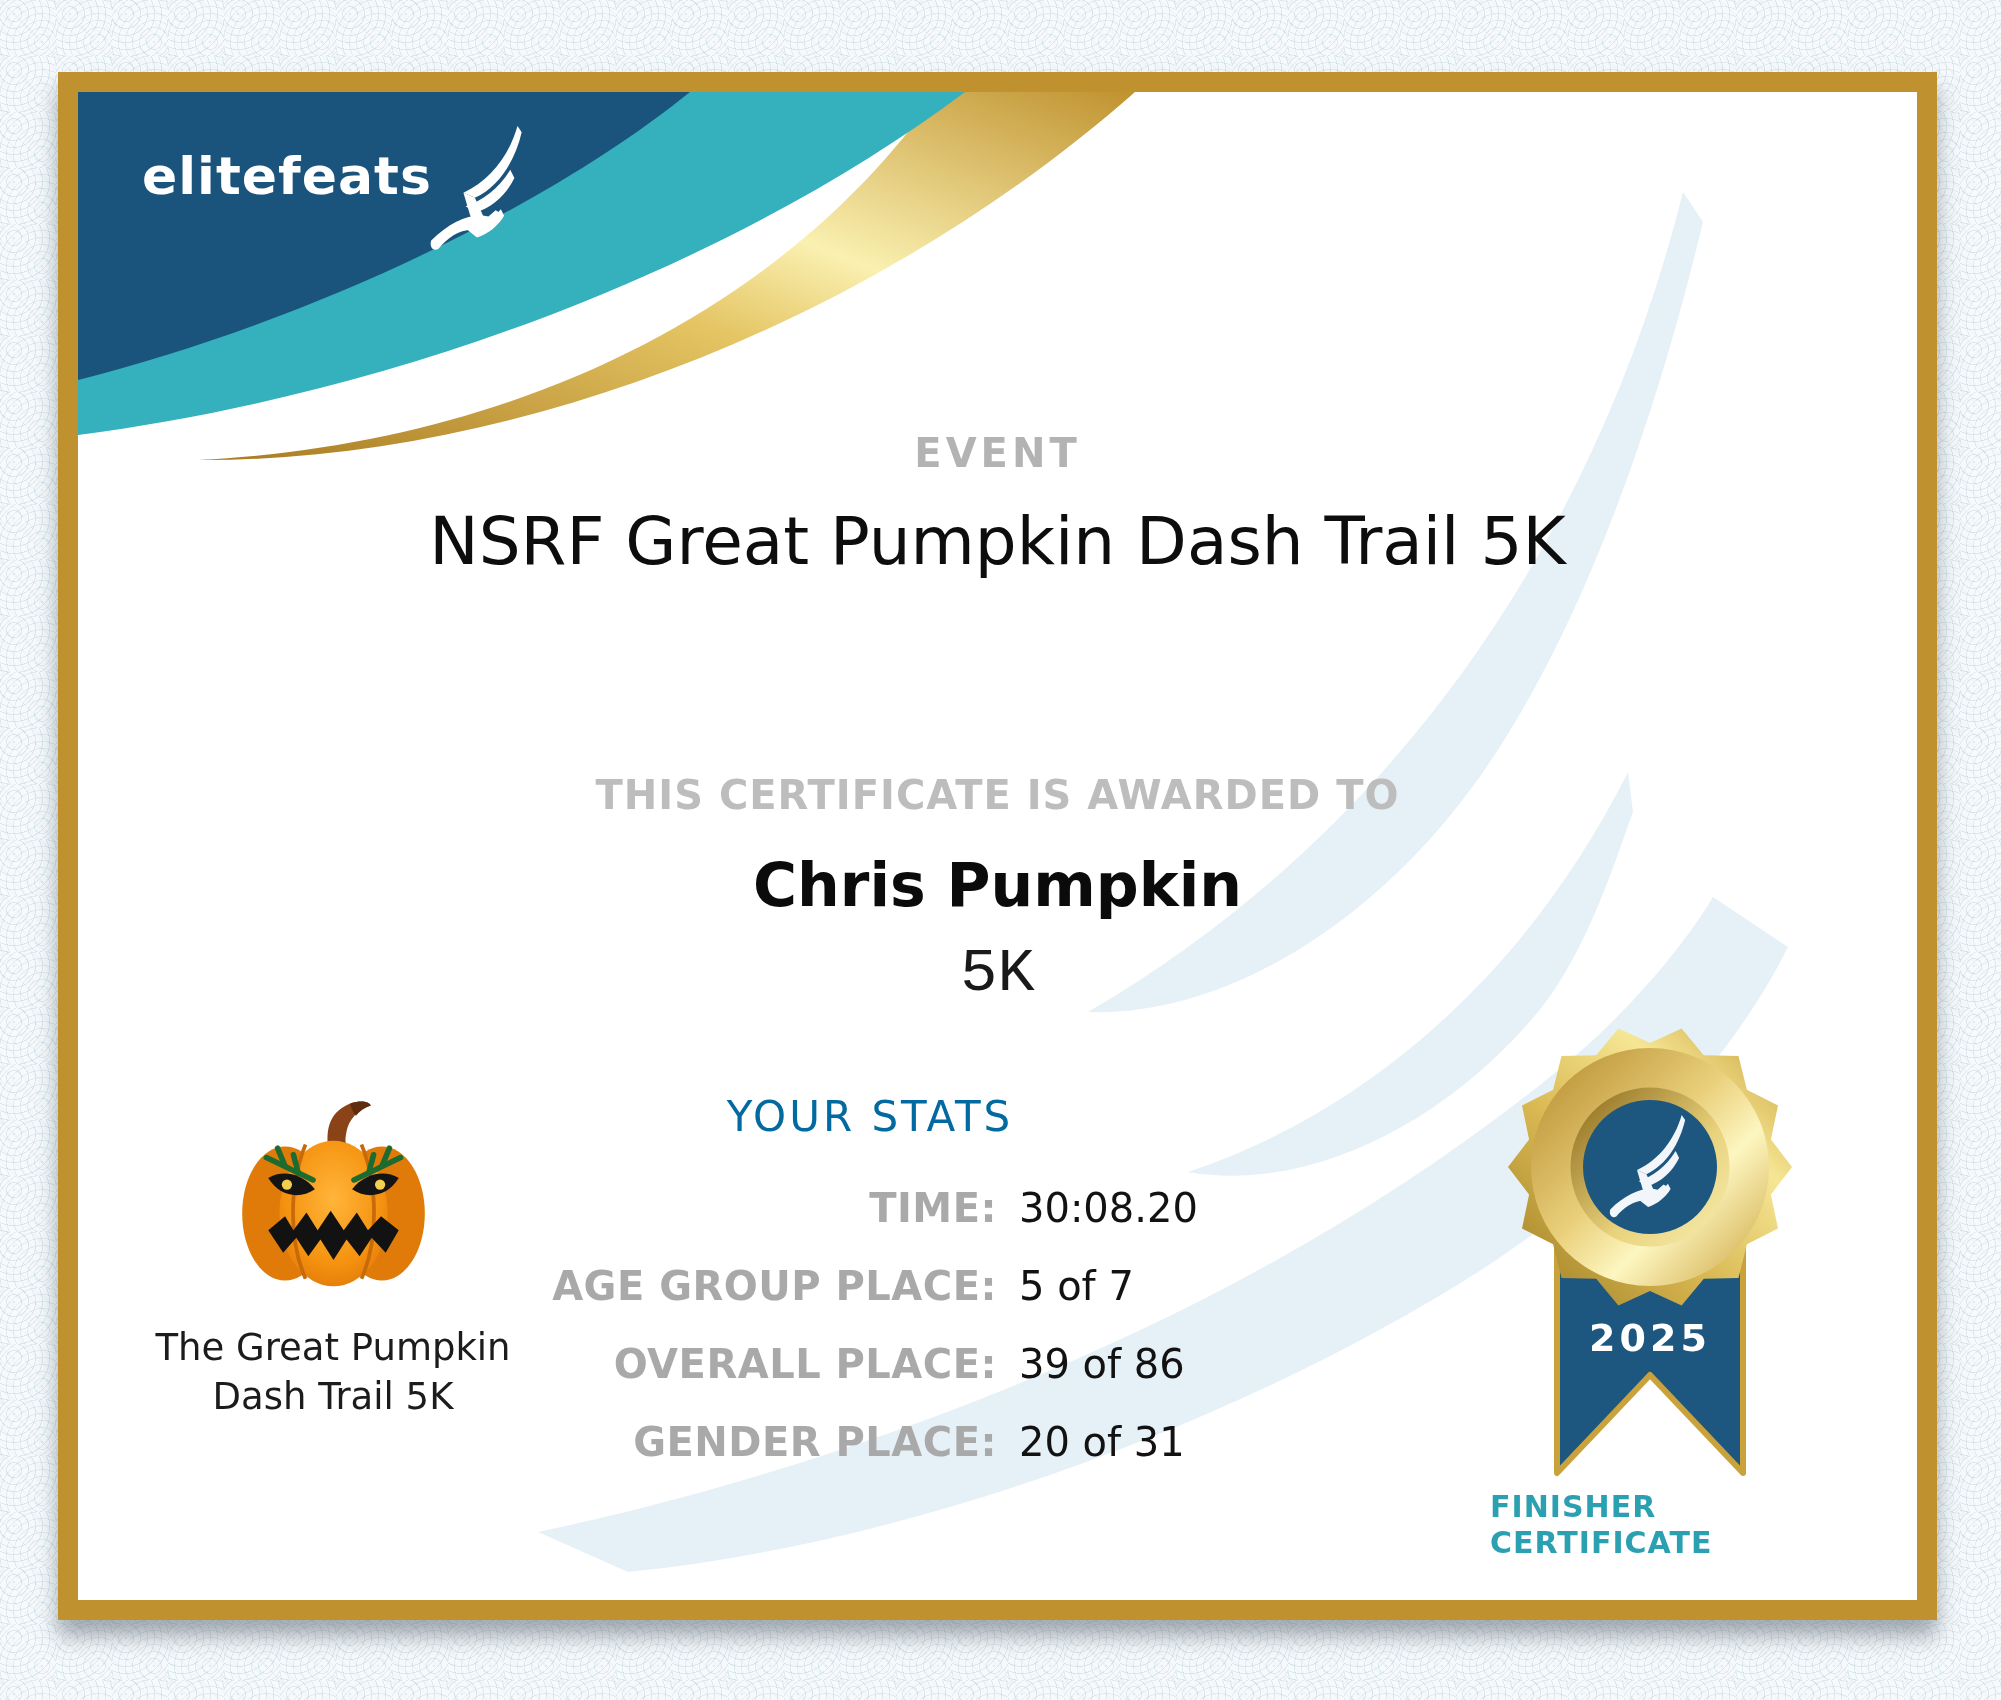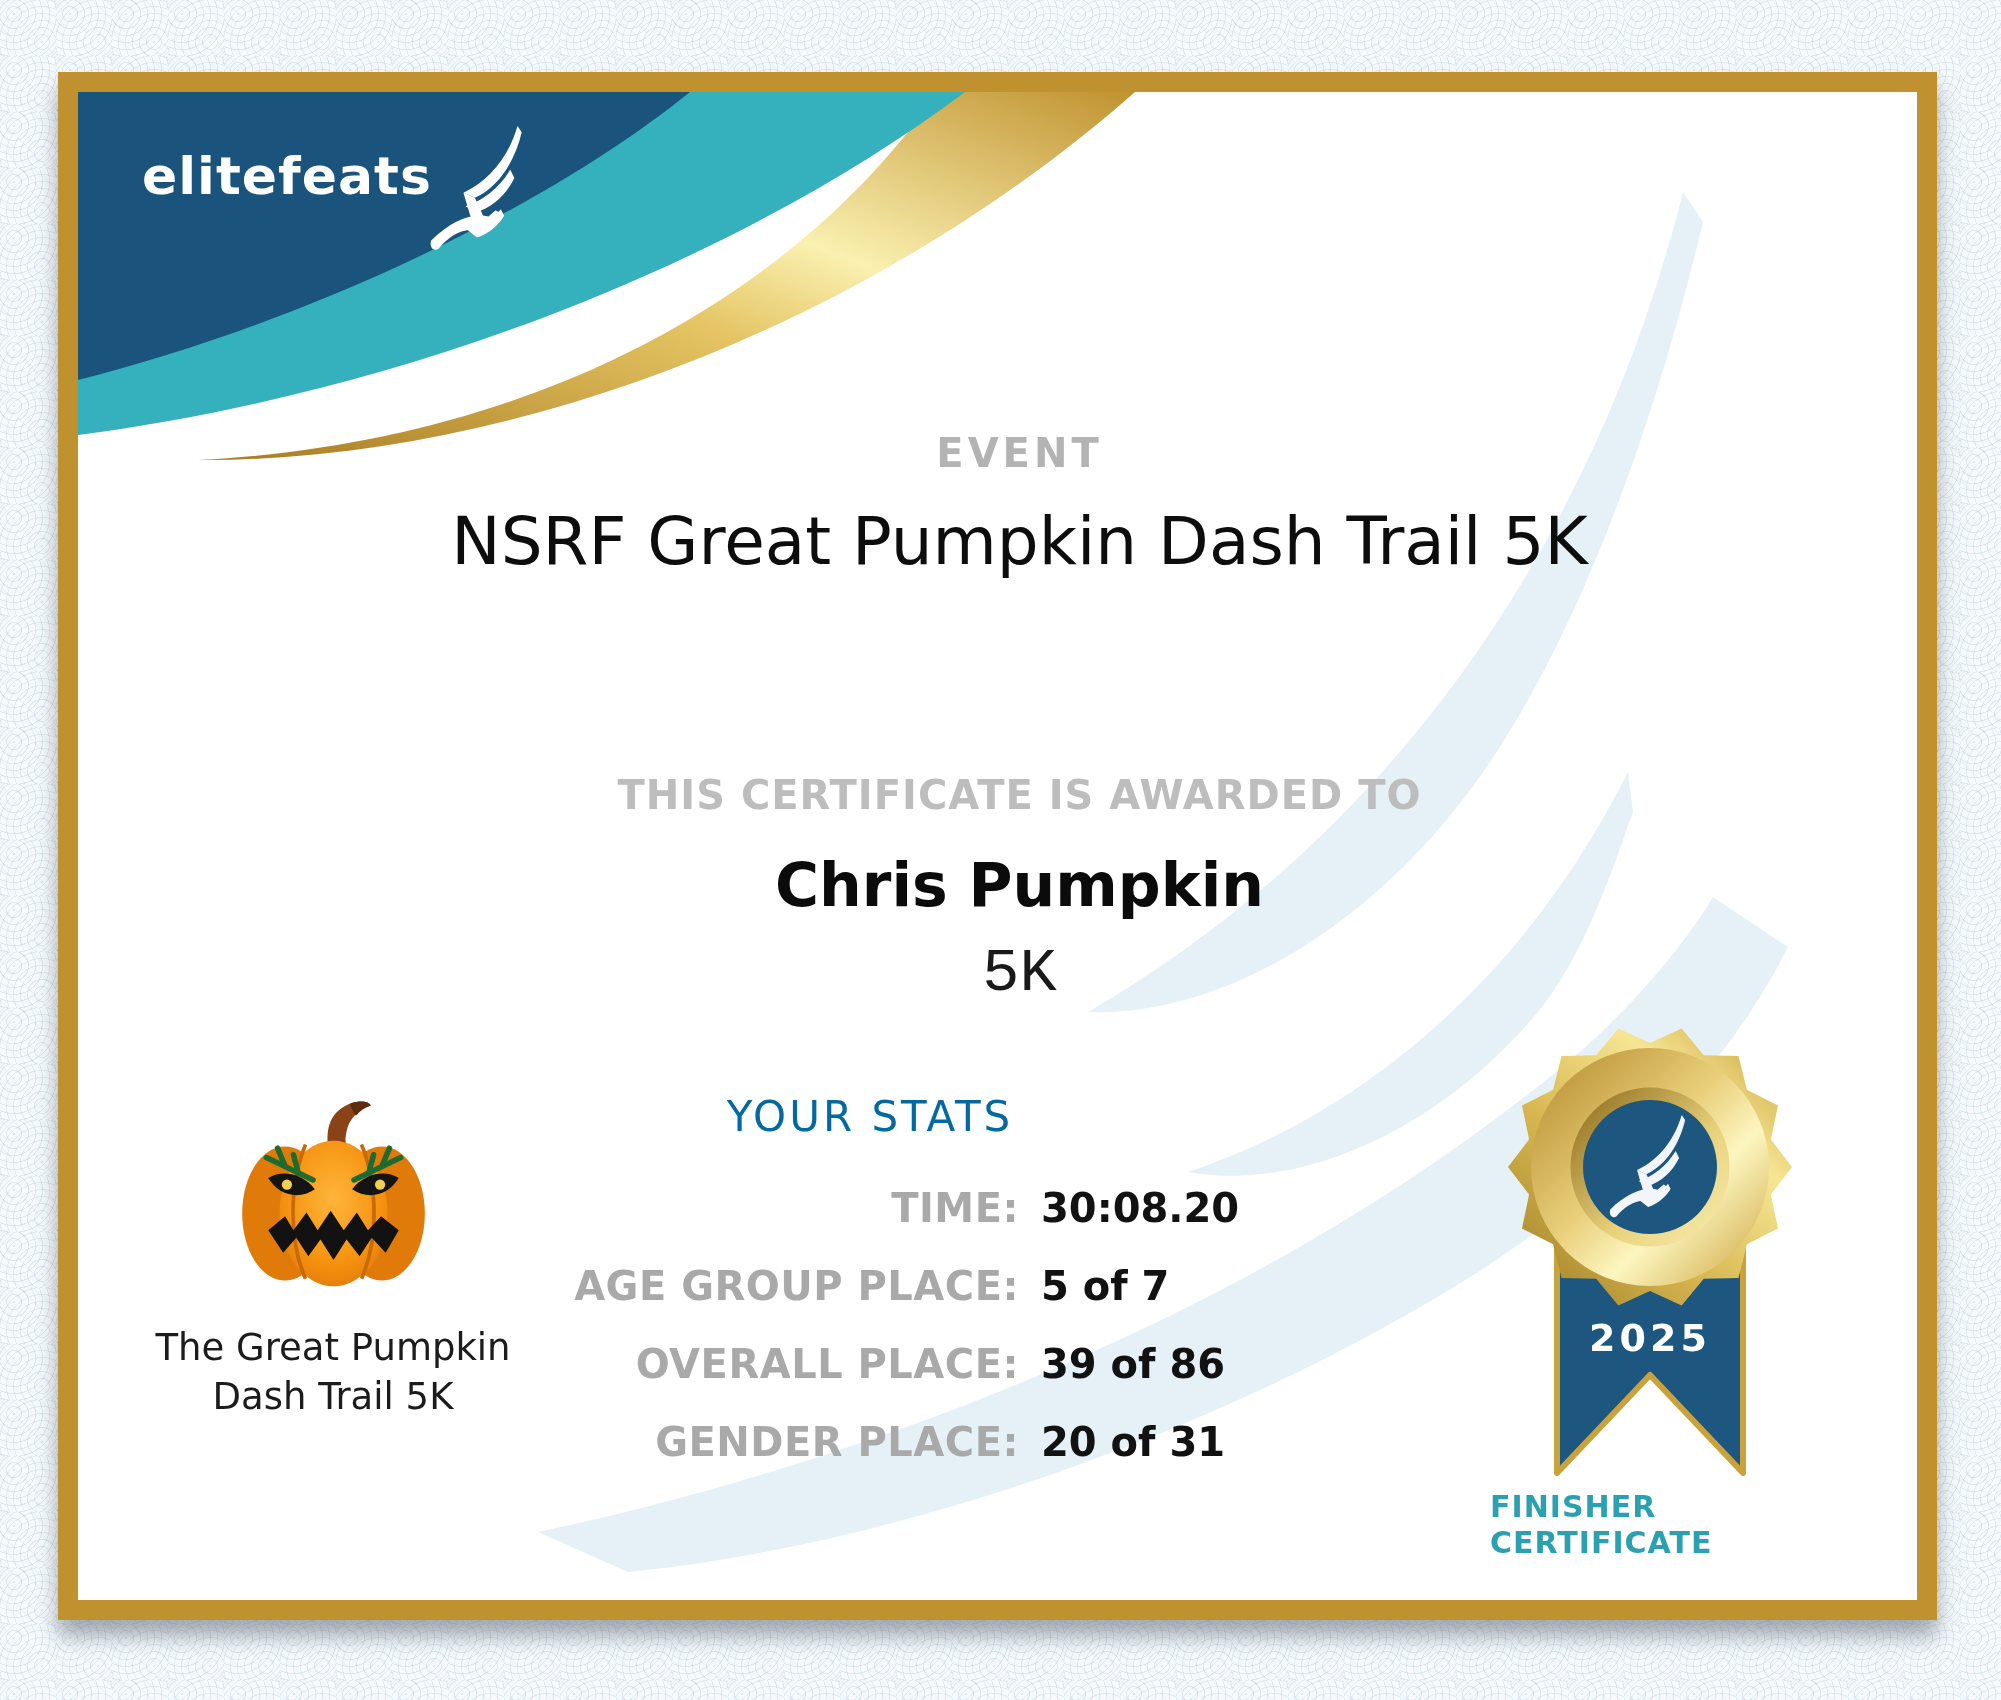--- a/index.html
+++ b/index.html
@@ -11,21 +11,21 @@
       repeating-radial-gradient(circle at 14px 14px, rgba(120,160,185,.20) 0 1px, transparent 1px 7px),
       repeating-radial-gradient(circle at 42px 42px, rgba(120,160,185,.16) 0 1px, transparent 1px 7px),
       repeating-linear-gradient(45deg, rgba(140,175,195,.05) 0 2px, transparent 2px 9px);
     background-size:56px 56px,56px 56px,40px 40px;
   }
   .cert{
     position:absolute;left:58px;top:72px;width:1879px;height:1548px;
     box-sizing:border-box;border:20px solid #c0922f;background:#ffffff;
     box-shadow:0 16px 20px rgba(80,92,104,.50);
   }
-  .cert-inner{position:relative;width:100%;height:100%;overflow:hidden;padding-left:44px;}
+  .cert-inner{position:relative;width:100%;height:100%;overflow:hidden;}
   .abs{position:absolute;}
   .centered{left:50%;transform:translateX(-50%);white-space:nowrap;}
 
   
   .swoosh{left:0;top:0;width:1160px;height:420px;}
   .brand{left:64px;top:36px;display:flex;align-items:flex-start;}
   .brand-text{color:#ffffff;font-size:52px;font-weight:bold;letter-spacing:1px;line-height:1;padding-top:22px;}
   .brand-icon{width:104px;height:129px;margin-left:-6px;margin-top:-4px;}
 
   
@@ -36,21 +36,21 @@
   .award-intro{top:680px;font-size:40px;font-weight:bold;letter-spacing:1px;color:#bdbdbd;}
   .recipient{top:758px;font-size:60px;line-height:70px;font-weight:bold;color:#0b0b0b;}
   .division{top:846px;font-size:62px;color:#1a1a1a;font-family:Liberation Mono, monospace;}
 
   .stats-heading{top:1000px;left:792px;transform:translateX(-50%);font-size:42px;font-weight:normal;letter-spacing:3px;color:#0369a1;white-space:nowrap;}
   .stats{left:0;right:0;top:1093px;}
   .stat-row{display:flex;height:45px;margin-bottom:33px;align-items:baseline;}
   .stat-label{width:50%;text-align:right;padding-right:10px;box-sizing:border-box;
     font-size:40px;font-weight:bold;letter-spacing:.5px;color:#a9a9a9;white-space:nowrap;margin-left:19px;}
   .stat-value{width:50%;text-align:left;padding-left:12px;box-sizing:border-box;
-    font-size:40px;font-weight:bold;color:#121212;white-space:nowrap;}
+    font-size:40px;font-weight:normal;color:#121212;white-space:nowrap;}
 
   .race-logo{left:55px;top:995px;width:400px;text-align:center;}
   .race-logo svg{display:block;margin:0 auto;}
   .race-caption{margin-top:24px;font-size:37px;line-height:49px;color:#1c1c1c;
     font-family:"DejaVu Sans",sans-serif;}
 
   .badge{left:1412px;top:915px;width:320px;text-align:left;}
   .badge svg{display:block;}
   .badge-caption{margin-top:2px;font-size:30px;line-height:36px;font-weight:bold;letter-spacing:1px;color:#2ba0b0;}
 </style>

